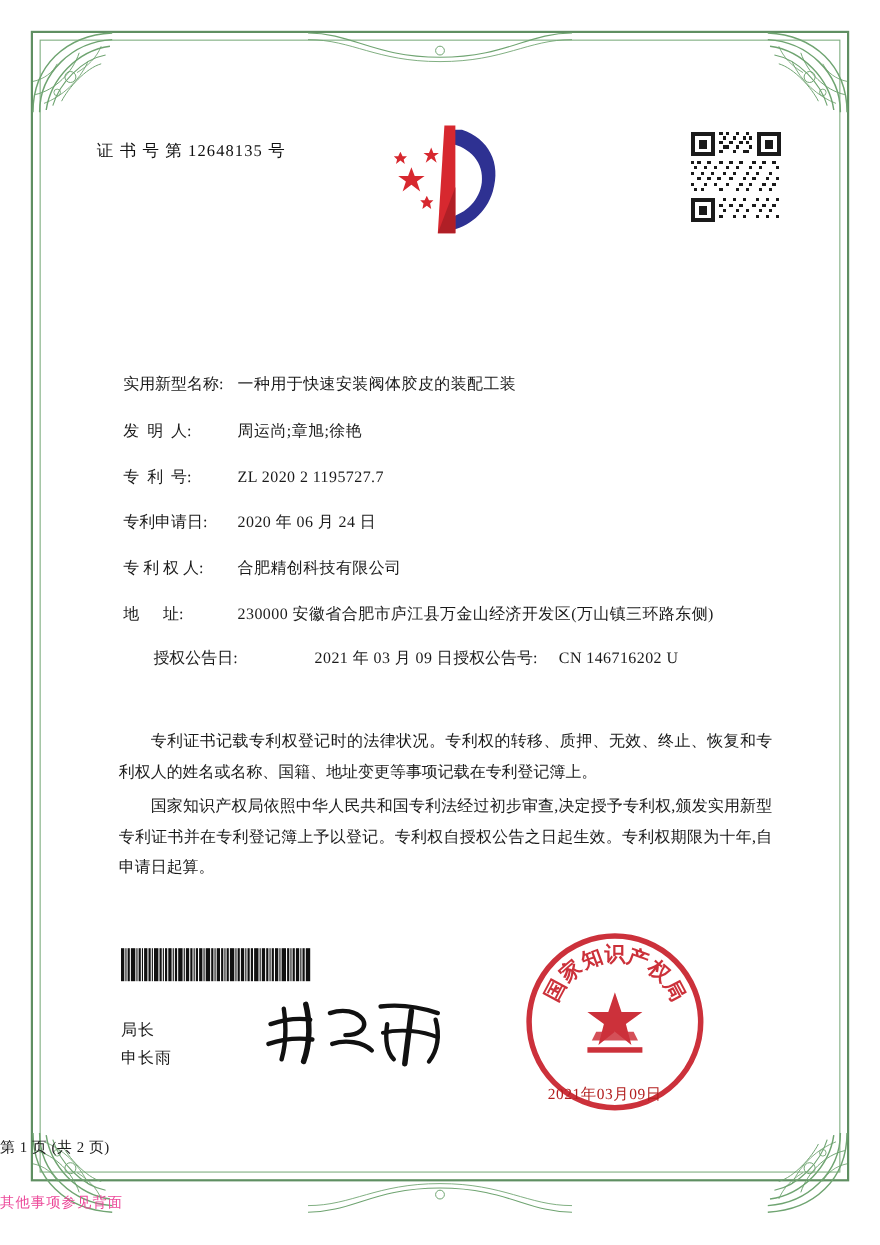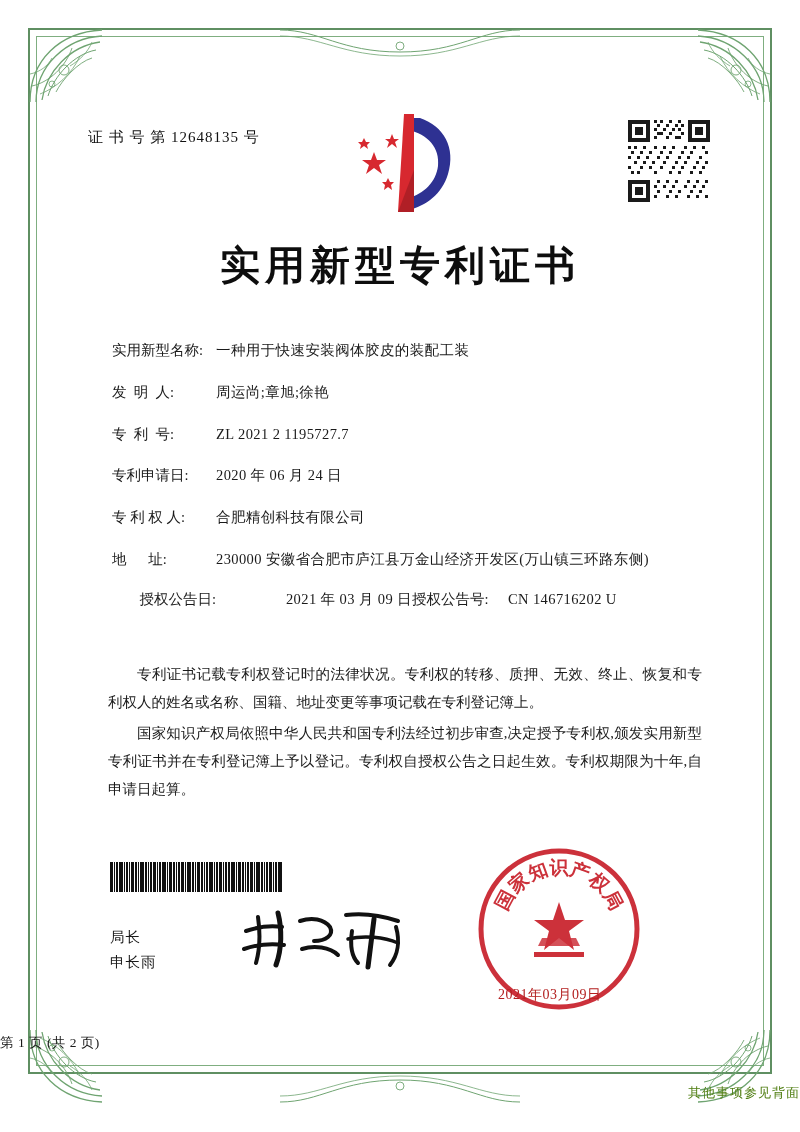--- a/index.html
+++ b/index.html
@@ -197,23 +197,23 @@
     left: 0; right: 0;
     top: 1034px;
     text-align: left;
     font-size: 13.5px;
     letter-spacing: 0.5px;
   }
   .note {
     position: absolute;
     left: 0; right: 0;
     top: 1084px;
-    text-align: right;
+    text-align: left;
     font-size: 13px;
-    color: #4d7c0f;
+    color: #ec4899;
     letter-spacing: 1px;
   }
 </style>
 </head>
 <body>
 
 <div class="page">
 
   <div class="border-outer"></div>
   <div class="border-inner"></div>
@@ -423,34 +423,33 @@
         <rect x="28" y="77" width="3" height="3"></rect>
           <rect x="40" y="77" width="3" height="3"></rect>
           <rect x="49" y="77" width="3" height="3"></rect>
           <rect x="61" y="77" width="3" height="3"></rect>
           <rect x="70" y="77" width="3" height="3"></rect>
           <rect x="79" y="77" width="3" height="3"></rect>
       </g>
     </svg>
   </div>
 
-  <div class="doc-title">实用新型专利证书</div>
 
   <div class="fields">
     <div class="field-row">
       <span class="field-label">实用新型名称:</span>
       <span class="field-value">一种用于快速安装阀体胶皮的装配工装</span>
     </div>
     <div class="field-row">
       <span class="field-label">发  明  人:</span>
       <span class="field-value">周运尚;章旭;徐艳</span>
     </div>
     <div class="field-row">
       <span class="field-label">专  利  号:</span>
-      <span class="field-value">ZL 2021 2 1195727.7</span>
+      <span class="field-value">ZL 2020 2 1195727.7</span>
     </div>
     <div class="field-row">
       <span class="field-label">专利申请日:</span>
       <span class="field-value">2020 年 06 月 24 日</span>
     </div>
     <div class="field-row">
       <span class="field-label">专 利 权 人:</span>
       <span class="field-value">合肥精创科技有限公司</span>
     </div>
     <div class="field-row tight">

